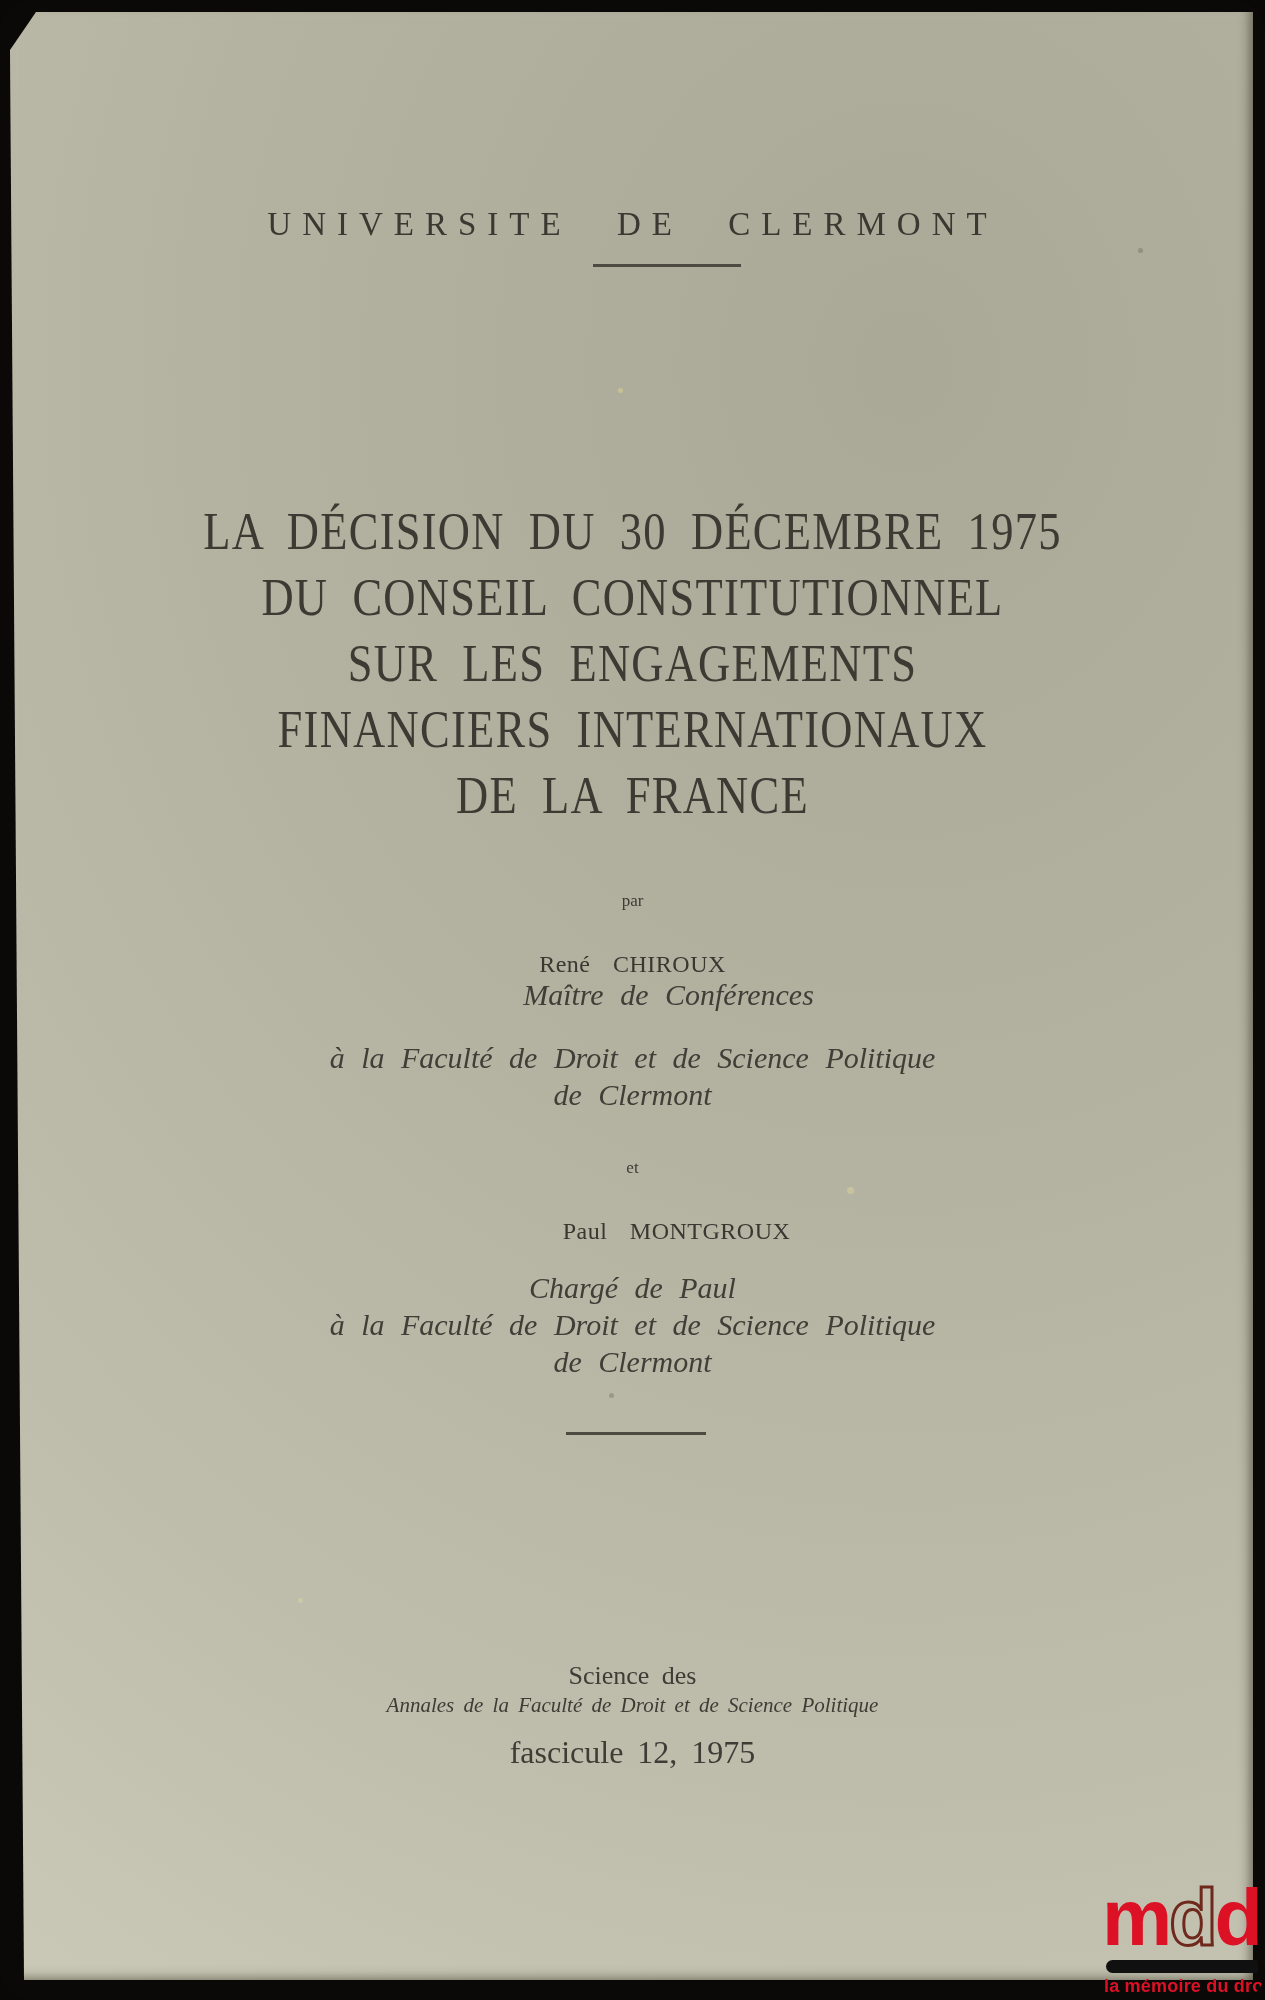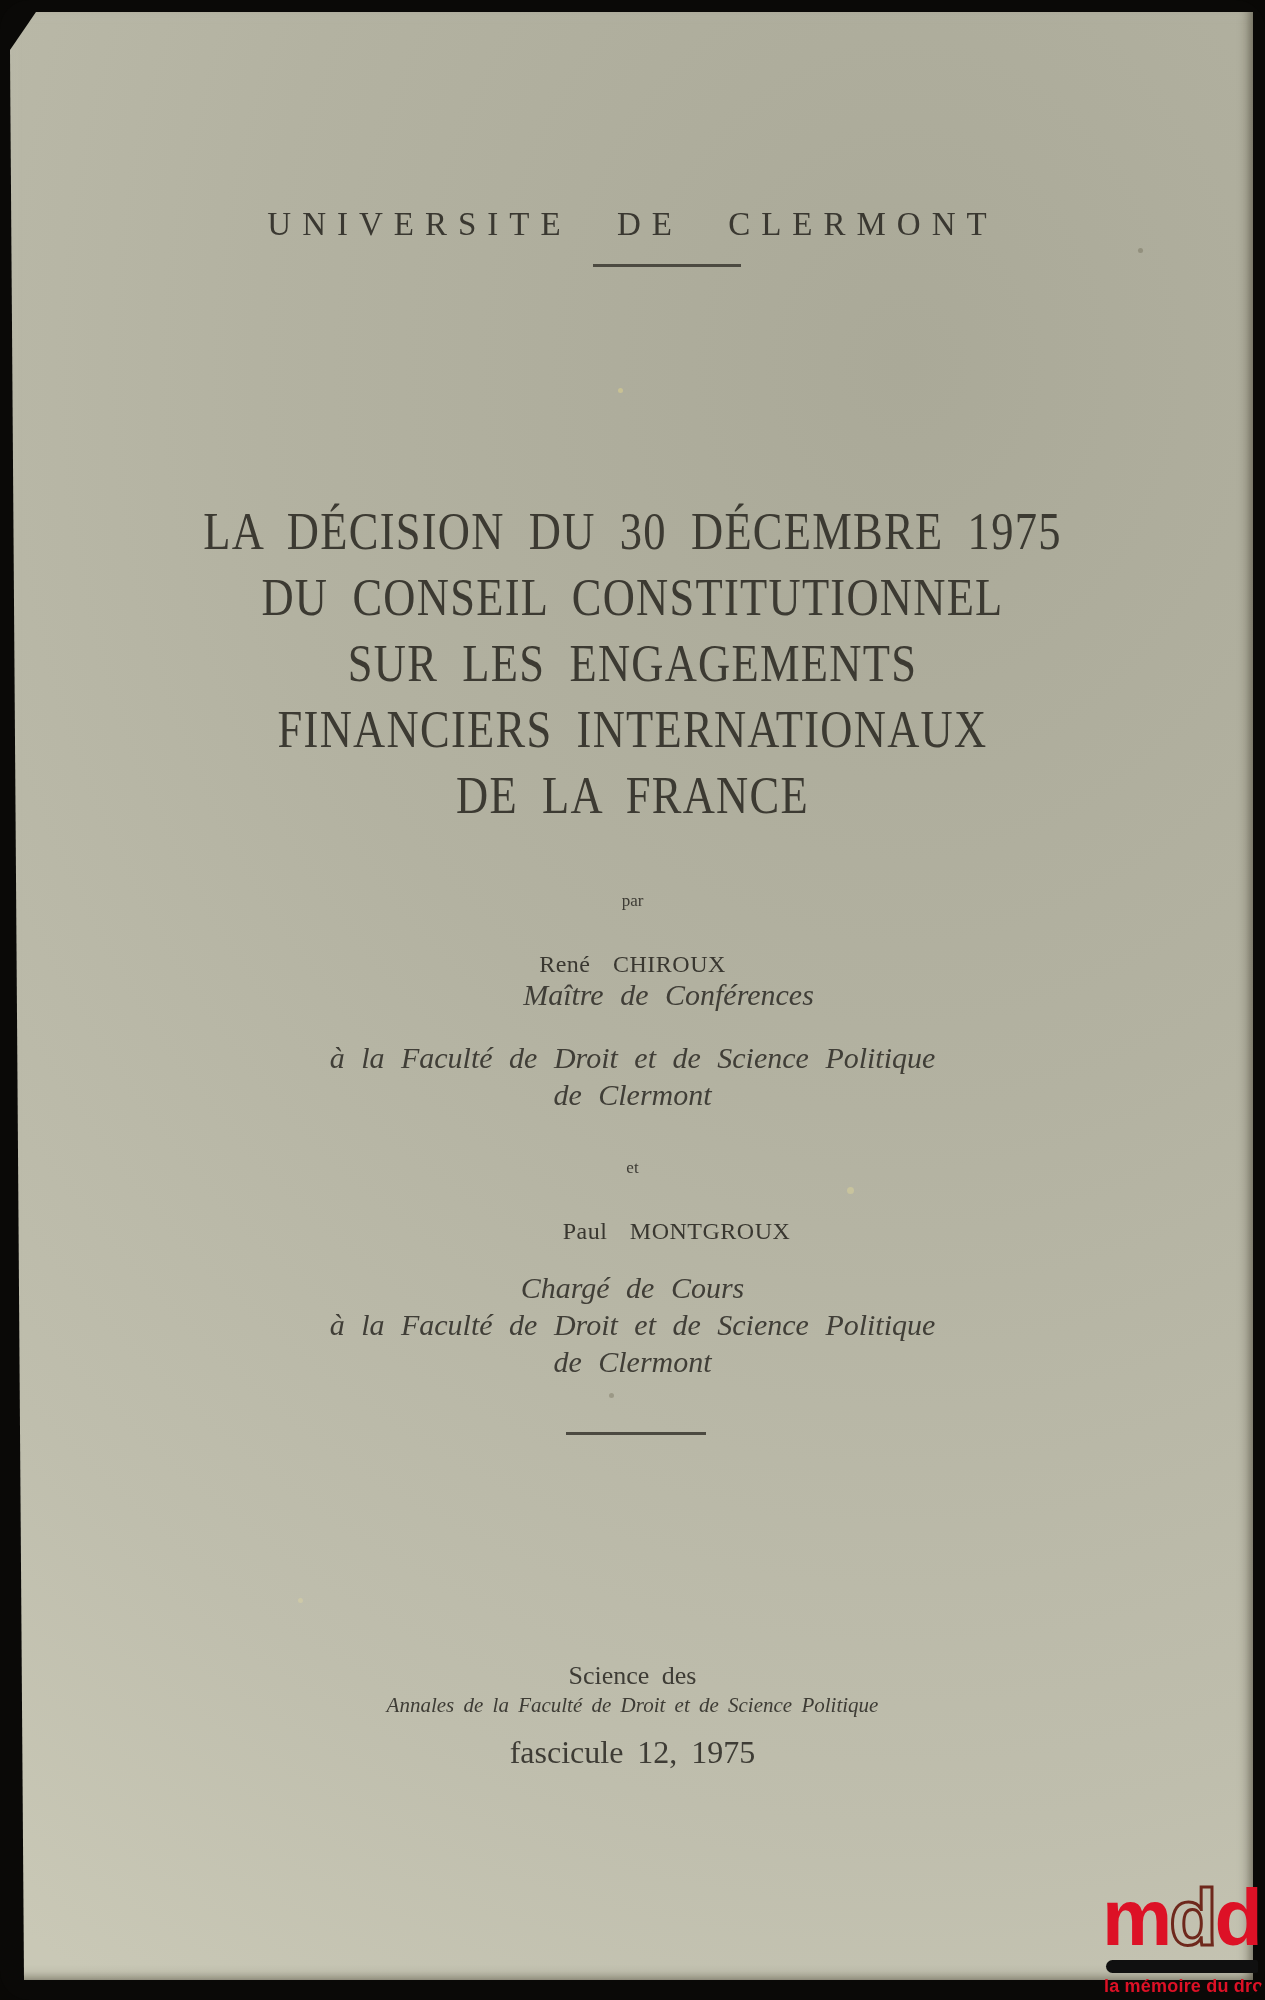--- a/index.html
+++ b/index.html
@@ -145,21 +145,21 @@
   <div id="byline-par" class="txt small-word">par</div>
 
   <div id="author1-name" class="txt author-name">René CHIROUX</div>
   <div id="author1-role" class="txt aff">Maître de Conférences</div>
   <div id="author1-aff1" class="txt aff">à la Faculté de Droit et de Science Politique</div>
   <div id="author1-aff2" class="txt aff">de Clermont</div>
 
   <div id="conjunction-et" class="txt small-word">et</div>
 
   <div id="author2-name" class="txt author-name">Paul MONTGROUX</div>
-  <div id="author2-role" class="txt aff">Chargé de Cours</div>
+  <div id="author2-role" class="txt aff">Chargé de Paul</div>
   <div id="author2-aff1" class="txt aff">à la Faculté de Droit et de Science Politique</div>
   <div id="author2-aff2" class="txt aff">de Clermont</div>
 
   <div id="rule-mid" class="rule"></div>
 
   <div id="imprint-extrait" class="txt">Science des</div>
   <div id="imprint-annales" class="txt">Annales de la Faculté de Droit et de Science Politique</div>
   <div id="imprint-fascicule" class="txt">fascicule 12, 1975</div>
 
   <div id="logo">

